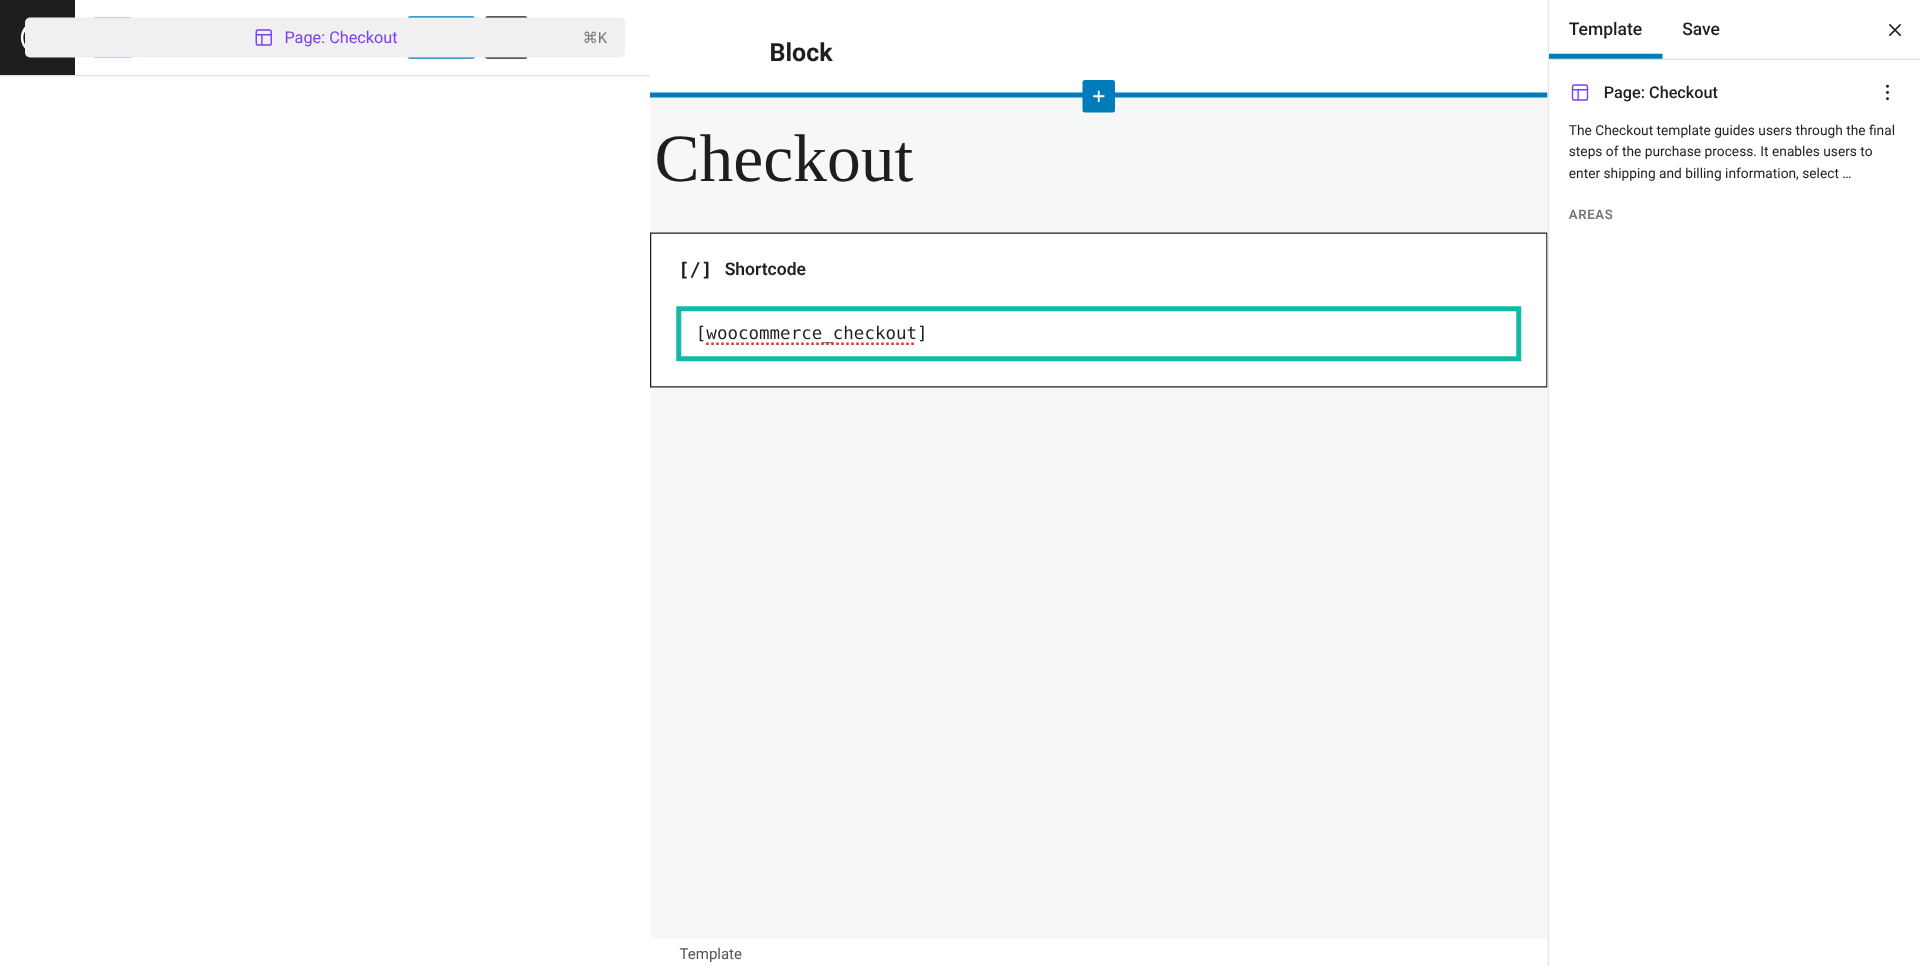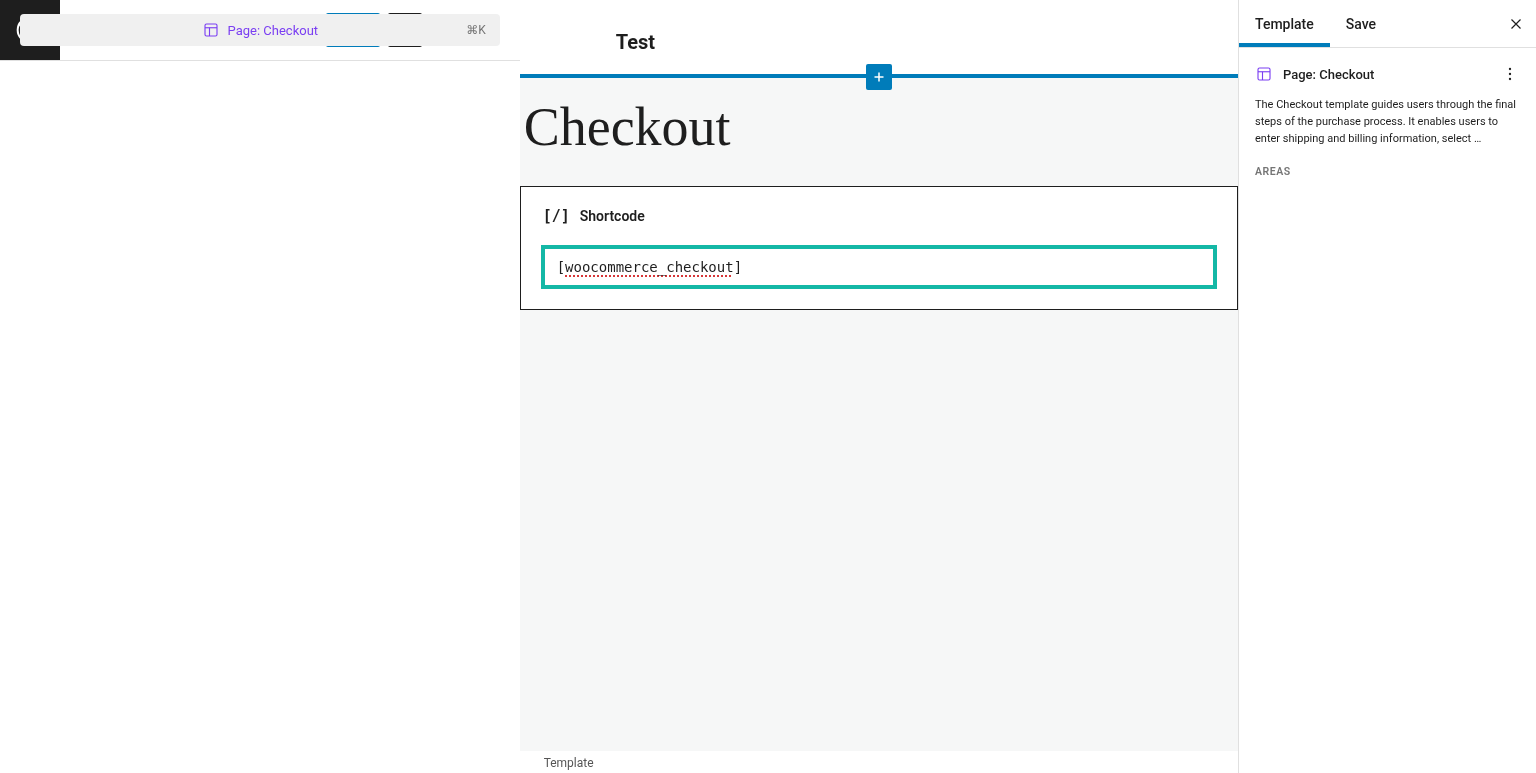--- a/index.html
+++ b/index.html
@@ -148,21 +148,21 @@
             <circle cx="12" cy="18" r="1.6" fill="#1e1e1e"></circle>
           </svg>
       </button>
     </div>
   </div>
 
   <div class="body">
     <div class="canvas-wrap">
       <div class="canvas">
         <div class="site-header">
-          <div class="site-title">Test</div>
+          <div class="site-title">Block</div>
         </div>
         <div class="insertion-line">
           <div class="insertion-btn">
             <svg viewBox="0 0 24 24" width="18" height="18">
                 <path d="M12 6v12M6 12h12" stroke="#fff" stroke-width="2" fill="none"></path>
               </svg>
           </div>
         </div>
         <div class="page-title">Checkout</div>
 

